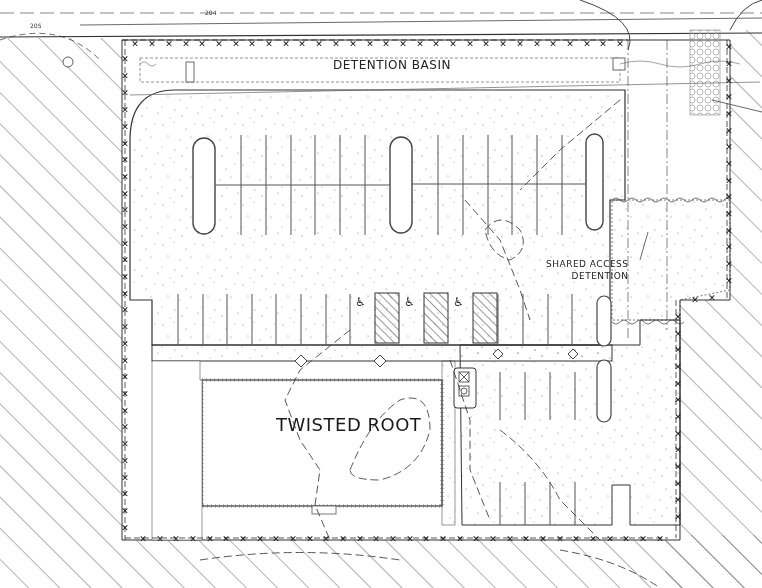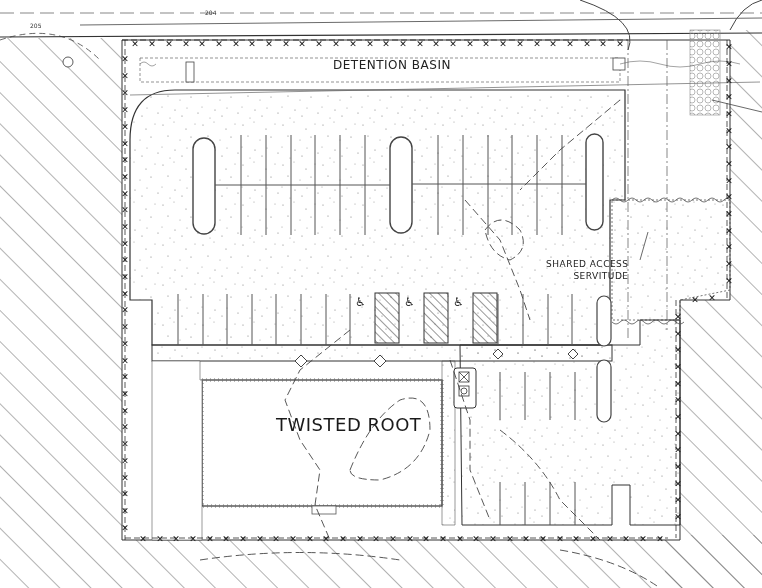--- a/index.html
+++ b/index.html
@@ -323,14 +323,14 @@
   <path d="M580,0 Q640,20 628,50" fill="none" stroke="#444" stroke-width="1"></path>
 
   <line x1="640" y1="260" x2="648" y2="232" stroke="#444" stroke-width="0.8"></line>
   <line x1="712" y1="100" x2="762" y2="112" stroke="#444" stroke-width="0.8"></line>
 </svg>
 
 <div class="lbl lbl-basin">DETENTION BASIN</div>
 <div class="lbl lbl-building">TWISTED ROOT</div>
 <div class="lbl lbl-servitude">
   <span>SHARED ACCESS</span>
-  <span>SERVITUDE</span>
+  <span>DETENTION</span>
 </div>
 
 </body></html>

